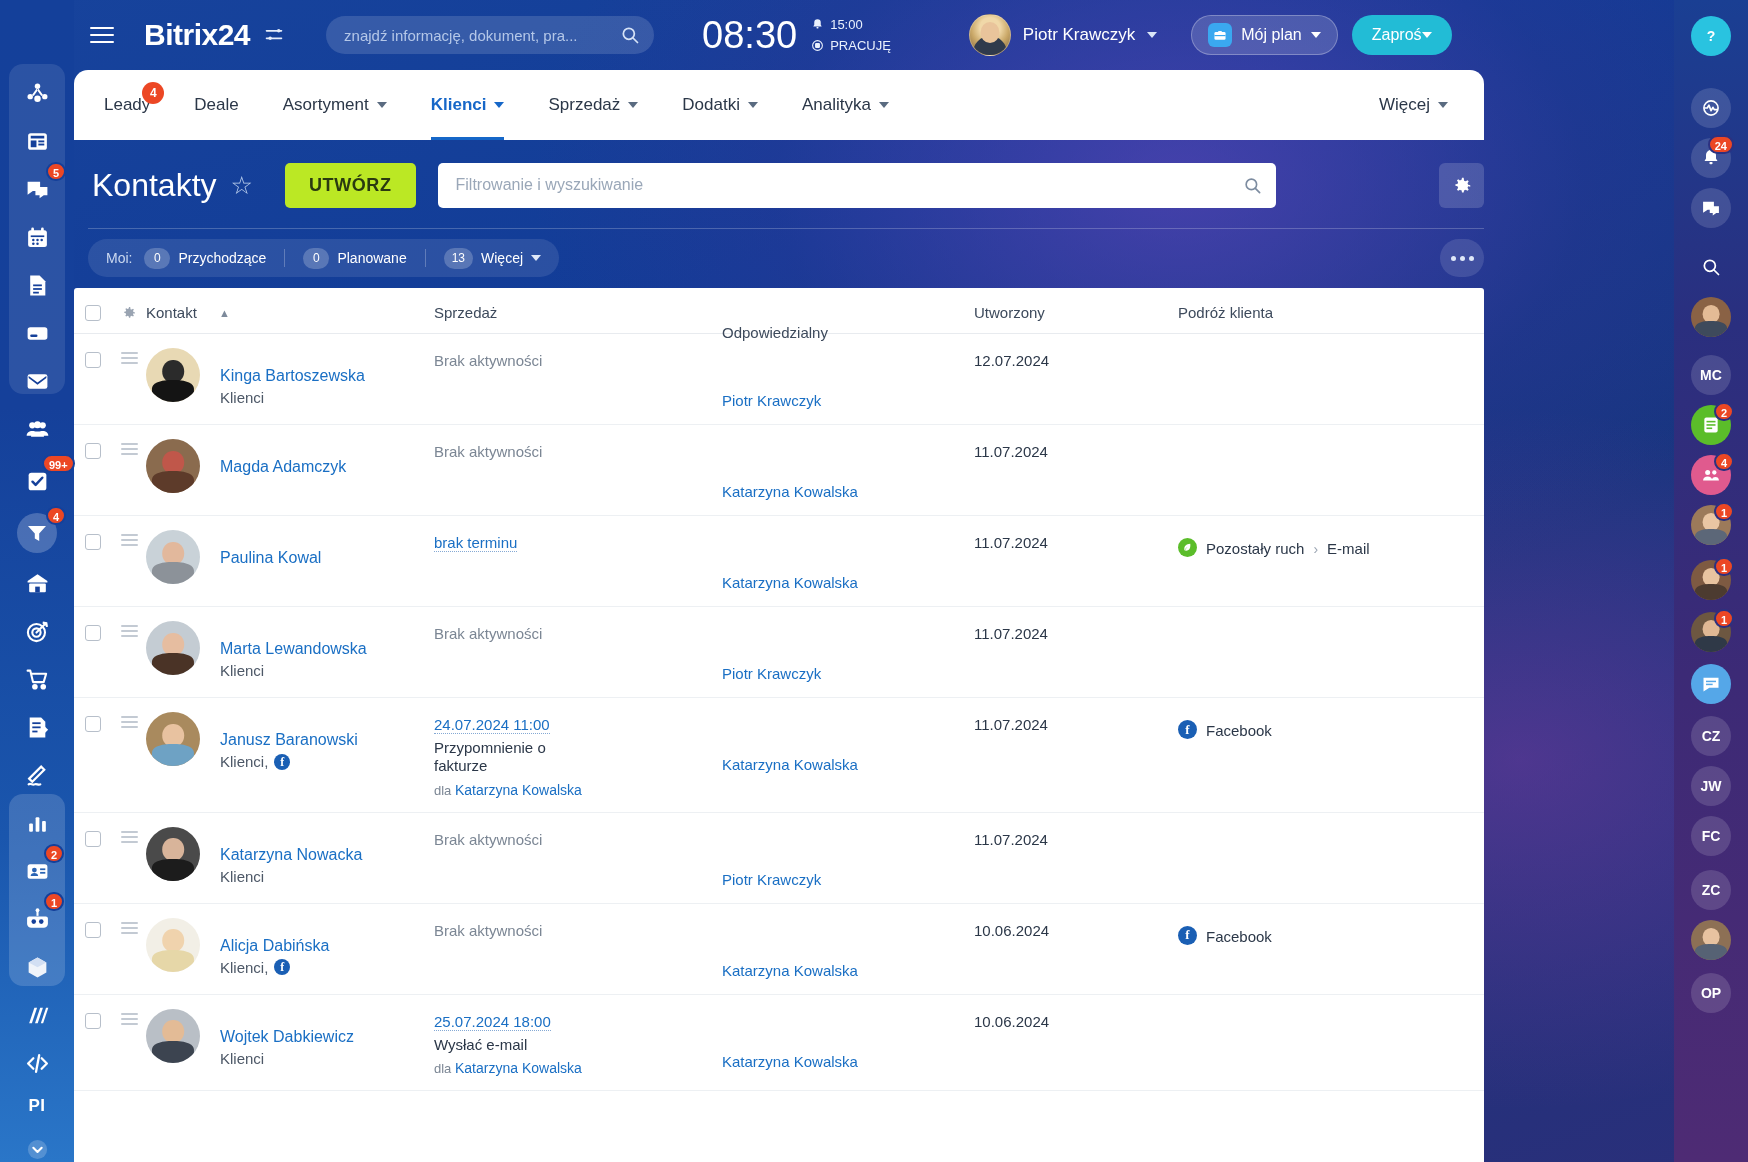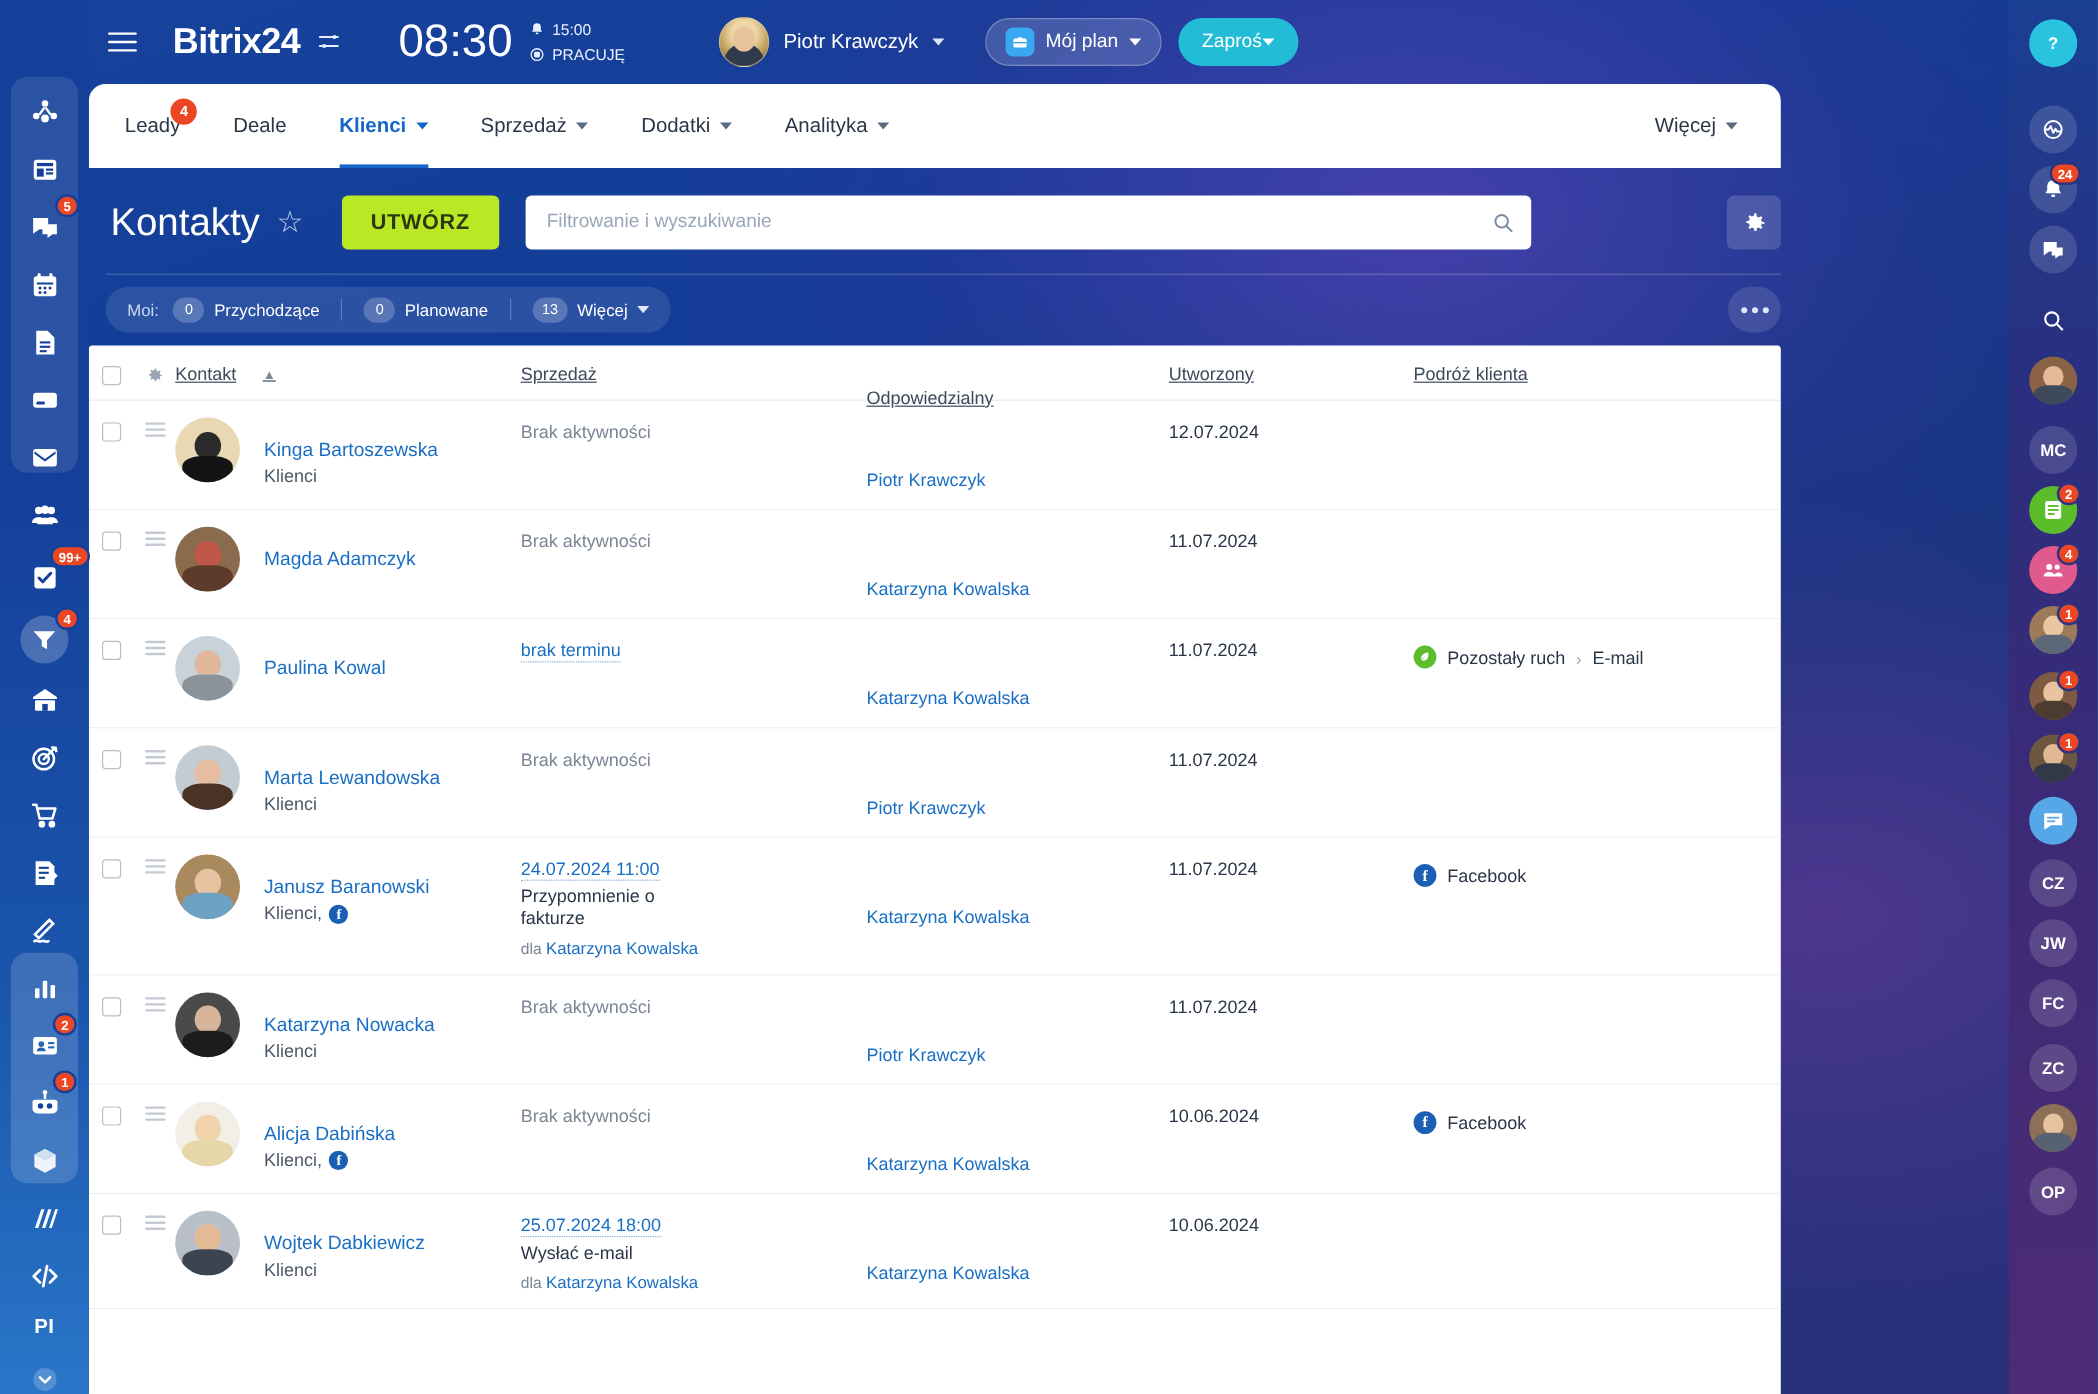--- a/index.html
+++ b/index.html
@@ -211,21 +211,21 @@
     display: flex; align-items: center; height: 46px;
     border-bottom: 1px solid #e8ebef; padding-top: 4px;
   }
   .c-check { width: 38px; display: flex; justify-content: center; flex: none; }
   .c-drag  { width: 34px; display: flex; justify-content: center; flex: none; }
   .c-name  { width: 288px; flex: none; }
   .c-act   { width: 288px; flex: none; }
   .c-resp  { width: 252px; flex: none; margin-top: 40px; }
   .c-date  { width: 204px; flex: none; }
   .c-journ { flex: 1; }
-  .grid-head .hcell { color: #3d4a5c; font-size: 15px; display: flex; align-items: center; gap: 22px; text-decoration: underline; }
+  .grid-head .hcell { color: #3d4a5c; font-size: 15px; display: flex; align-items: center; gap: 22px; }
   .chk {
     width: 16px; height: 16px; border: 1.6px solid #b7bfca; border-radius: 3px; background: #fff; cursor: pointer;
   }
   .hgear { color: #9aa4b2; display: flex; }
   .hgear svg { width: 16px; height: 16px; display: block; }
   .sortcaret { color: #7d8a9b; font-size: 11px; }
 
   .grid-row {
     display: flex; align-items: flex-start;
     border-bottom: 1px solid #edf0f3; min-height: 85px; padding: 18px 0 14px;
@@ -493,20 +493,29 @@
       </div>
     <div class="logo">Bitrix24</div>
     <div class="logo-tune">
       <svg viewBox="0 0 24 24" fill="none" stroke="currentColor" stroke-width="2" stroke-linecap="round">
           <path d="M3 7h13M19 7h2M3 16h3M9 16h12"></path>
           <circle cx="17.6" cy="7" r="2.1" fill="currentColor" stroke="none"></circle>
           <circle cx="7.4" cy="16" r="2.1" fill="currentColor" stroke="none"></circle>
         </svg>
     </div>
 
+    <div class="searchbox">
+      <input type="text" placeholder="znajdź informację, dokument, pra..." style="">
+      <span class="mag">
+        <svg viewBox="0 0 24 24" fill="none" stroke="currentColor" stroke-width="2.1" stroke-linecap="round">
+            <circle cx="10.6" cy="10.6" r="6.6"></circle>
+            <path d="M15.6 15.6L21 21"></path>
+          </svg>
+      </span>
+    </div>
 
     <div class="clock">08:30</div>
     <div class="clock-side">
       <div class="ln">
         <span>
           <svg viewBox="0 0 24 24" fill="currentColor">
               <path d="M12 2.5a6 6 0 00-6 6v4l-1.8 3.2h15.6L18 12.5v-4a6 6 0 00-6-6z"></path>
               <rect x="10" y="16.8" width="4" height="2.6" rx="1.3"></rect>
             </svg>
         </span>
@@ -548,20 +557,24 @@
   </div>
 
   <div class="navbar">
     <div class="nav-item first">
       <span>Leady</span>
       <span class="nav-badge">4</span>
     </div>
     <div class="nav-item">
       <span>Deale</span>
     </div>
+    <div class="nav-item">
+      <span>Asortyment</span>
+      <span class="caret chev"></span>
+    </div>
     <div class="nav-item active">
       <span>Klienci</span>
       <span class="caret chev"></span>
     </div>
     <div class="nav-item">
       <span>Sprzedaż</span>
       <span class="caret chev"></span>
     </div>
     <div class="nav-item">
       <span>Dodatki</span>

